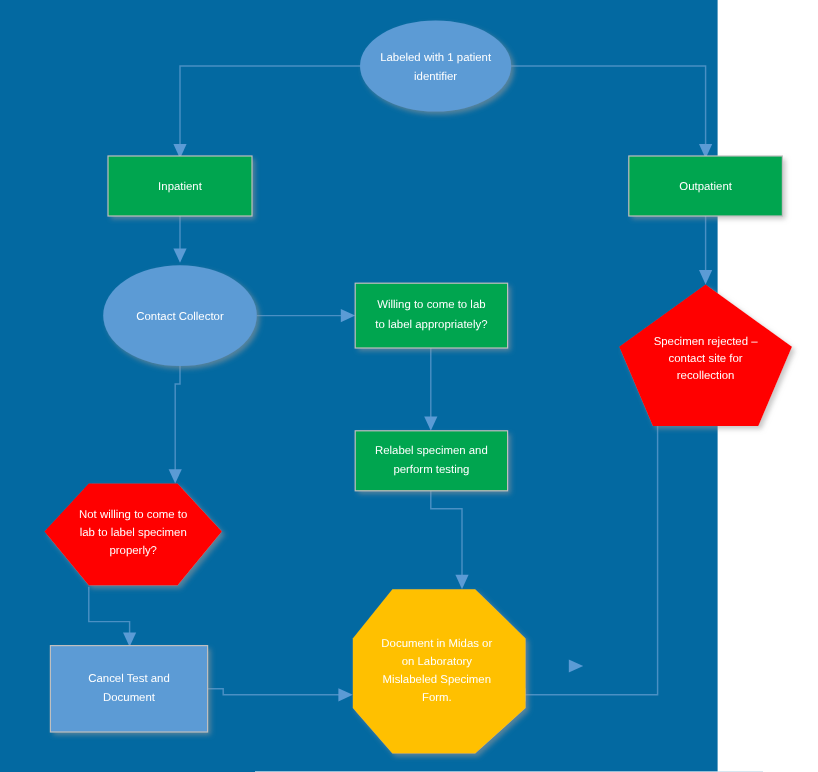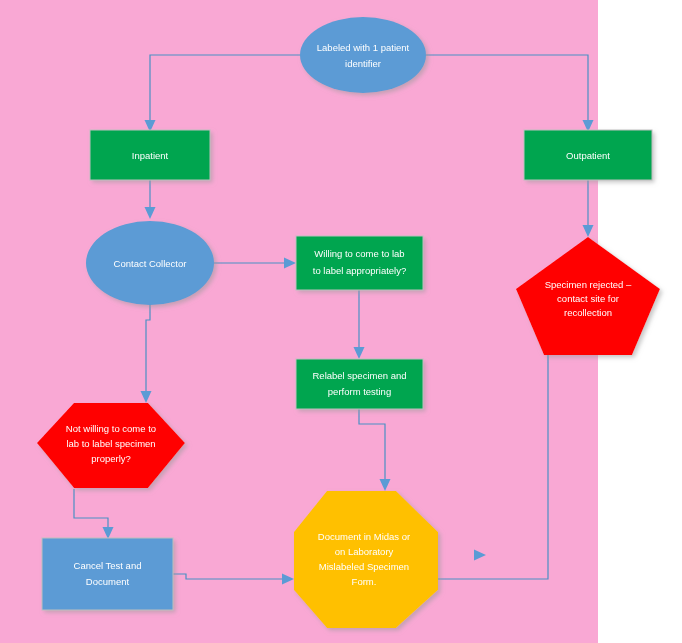--- a/index.html
+++ b/index.html
@@ -10,21 +10,21 @@
   body {
     width: 682px;
     height: 643px;
     font-family: "Liberation Sans", sans-serif;
     overflow: hidden;
   }
   #flowchart-canvas {
     position: relative;
     width: 598px;
     height: 643px;
-    background: #f9a8d4;
+    background: #0369a1;
   }
   svg.diagram {
     position: absolute;
     left: 0;
     top: 0;
     width: 682px;
     height: 643px;
   }
   .node-label {
     font-family: "Liberation Sans", sans-serif;

